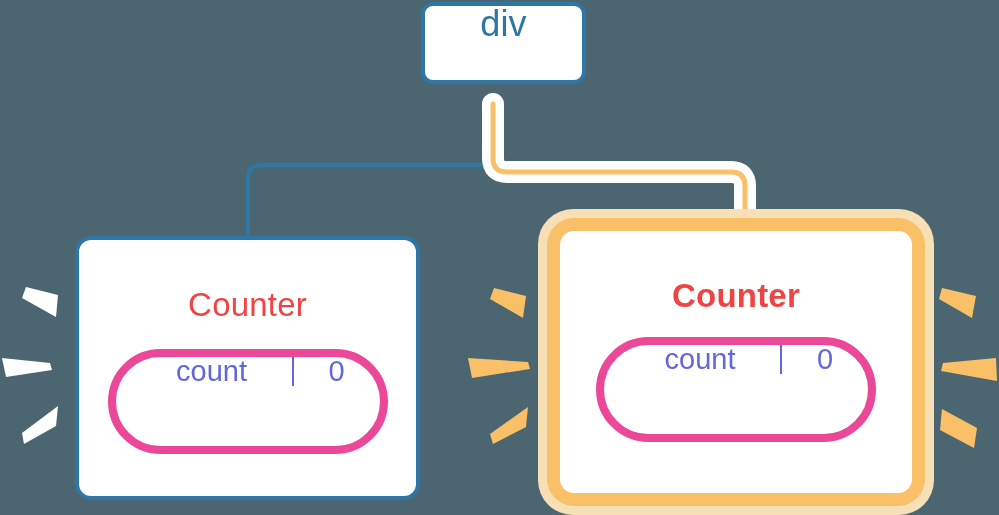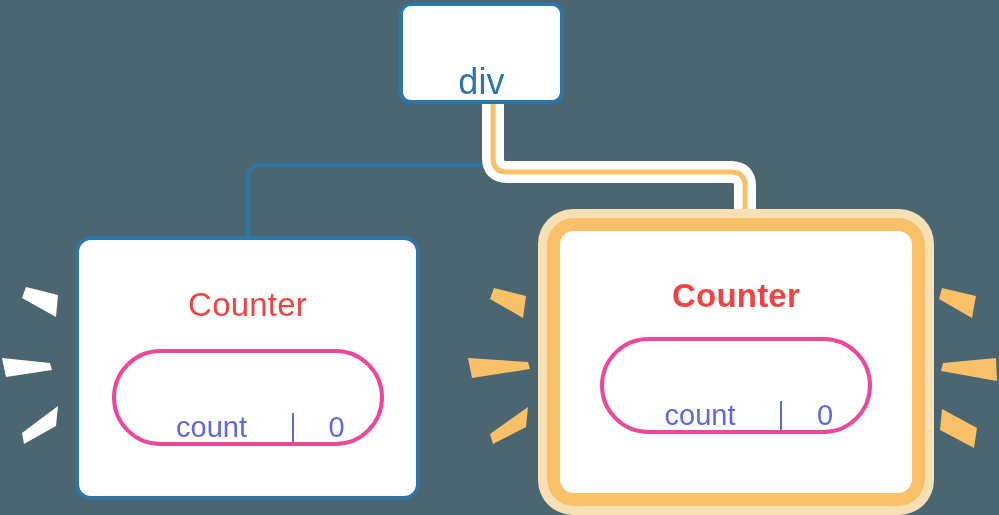--- a/index.html
+++ b/index.html
@@ -49,27 +49,27 @@
     position: absolute;
     box-sizing: border-box;
     background: #ffffff;
     z-index: 3;
     display: flex;
     flex-direction: column;
     align-items: center;
   }
 
   .node-div {
-    left: 399px;
+    left: 421px;
     top: 2px;
     width: 165px;
-    height: 102px;
+    height: 82px;
     border: 4px solid #2e76a6;
     border-radius: 12px;
-    justify-content: flex-end;
+    justify-content: flex-start;
   }
   .node-div .node-title {
     font-size: 36px;
     color: #2e76a6;
     font-weight: 400;
     line-height: 1;
     letter-spacing: 0.2px;
   }
 
   .node-counter-left {
@@ -105,22 +105,22 @@
     line-height: 1;
   }
   .counter-title.bold {
     font-weight: 700;
     margin-top: 44px;
   }
 
   
   .pill {
     display: flex;
-    align-items: flex-end;
-    border: 4px solid #ec4899;
+    align-items: flex-start;
+    border: 8px solid #ec4899;
     border-radius: 999px;
     overflow: hidden;
     background: transparent;
   }
   .pill-left, .pill-right {
     display: flex;
     align-items: center;
     justify-content: center;
     color: #6168dc;
     font-size: 29px;

